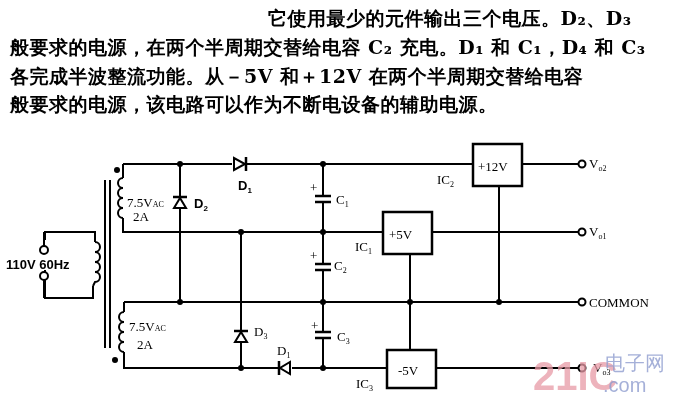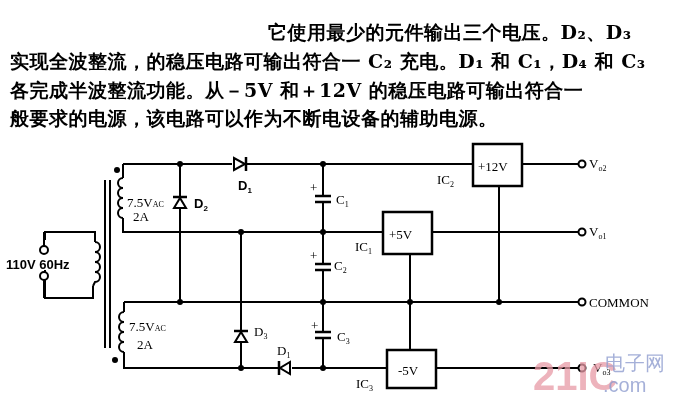--- a/index.html
+++ b/index.html
@@ -1,32 +1,32 @@
 <!DOCTYPE html>
 <html><head>
 <meta charset="utf-8">
 <style>
   html, body { margin:0; padding:0; background:#ffffff; }
   body { width:674px; height:403px; position:relative; overflow:hidden; font-family:"DejaVu Serif", serif; color:#000; }
   .para { position:absolute; left:0; top:0; width:674px; font-family:"DejaVu Serif", serif; font-weight:bold; font-size:19px; line-height:28px; }
-  .para .line { position:absolute; white-space:nowrap; letter-spacing:0.5px;margin-top:14px; }
+  .para .line { position:absolute; white-space:nowrap; letter-spacing:0.5px; }
   svg { position:absolute; left:0; top:0; }
   .lbl { font-family:"Liberation Serif", serif; font-size:13px; fill:#000; }
   .lblb { font-family:"Liberation Sans", sans-serif; font-size:13px; font-weight:bold; fill:#000; }
   .sub { font-size:8px; }
   .wm1 { font-family:"Liberation Sans", sans-serif; font-weight:bold; font-size:40px; fill:#e89aa6; opacity:0.75; }
   .wm2 { font-family:"Liberation Sans", sans-serif; font-size:20px; fill:#8f9dcf; opacity:0.8; }
 </style>
 </head>
 <body>
 
 <div class="para">
   <div class="line" style="left:268px; top:4px;">它使用最少的元件输出三个电压。D₂、D₃</div>
-  <div class="line" style="left:10px; top:33px;">实现全波整流，的稳压电路可输出符合一 C₂ 充电。D₁ 和 C₁，D₄ 和 C₃</div>
-  <div class="line" style="left:10px; top:62px;">各完成半波整流功能。从－5V 和＋12V 的稳压电路可输出符合一</div>
+  <div class="line" style="left:10px; top:33px;">般要求的电源，在两个半周期交替给电容 C₂ 充电。D₁ 和 C₁，D₄ 和 C₃</div>
+  <div class="line" style="left:10px; top:62px;">各完成半波整流功能。从－5V 和＋12V 在两个半周期交替给电容</div>
   <div class="line" style="left:10px; top:91px;font-family:Liberation Serif, serif;">般要求的电源，该电路可以作为不断电设备的辅助电源。</div>
 </div>
 
 <svg width="674" height="403" viewBox="0 0 674 403">
   <g stroke="#000" stroke-width="2" fill="none">
 
     <g>
       <polyline points="44,232 44,232"></polyline>
       <path d="M44,236 L44,232 L44,232 M44,232 L44,233"></path>
       <line x1="45" y1="233" x2="45" y2="233"></line>

